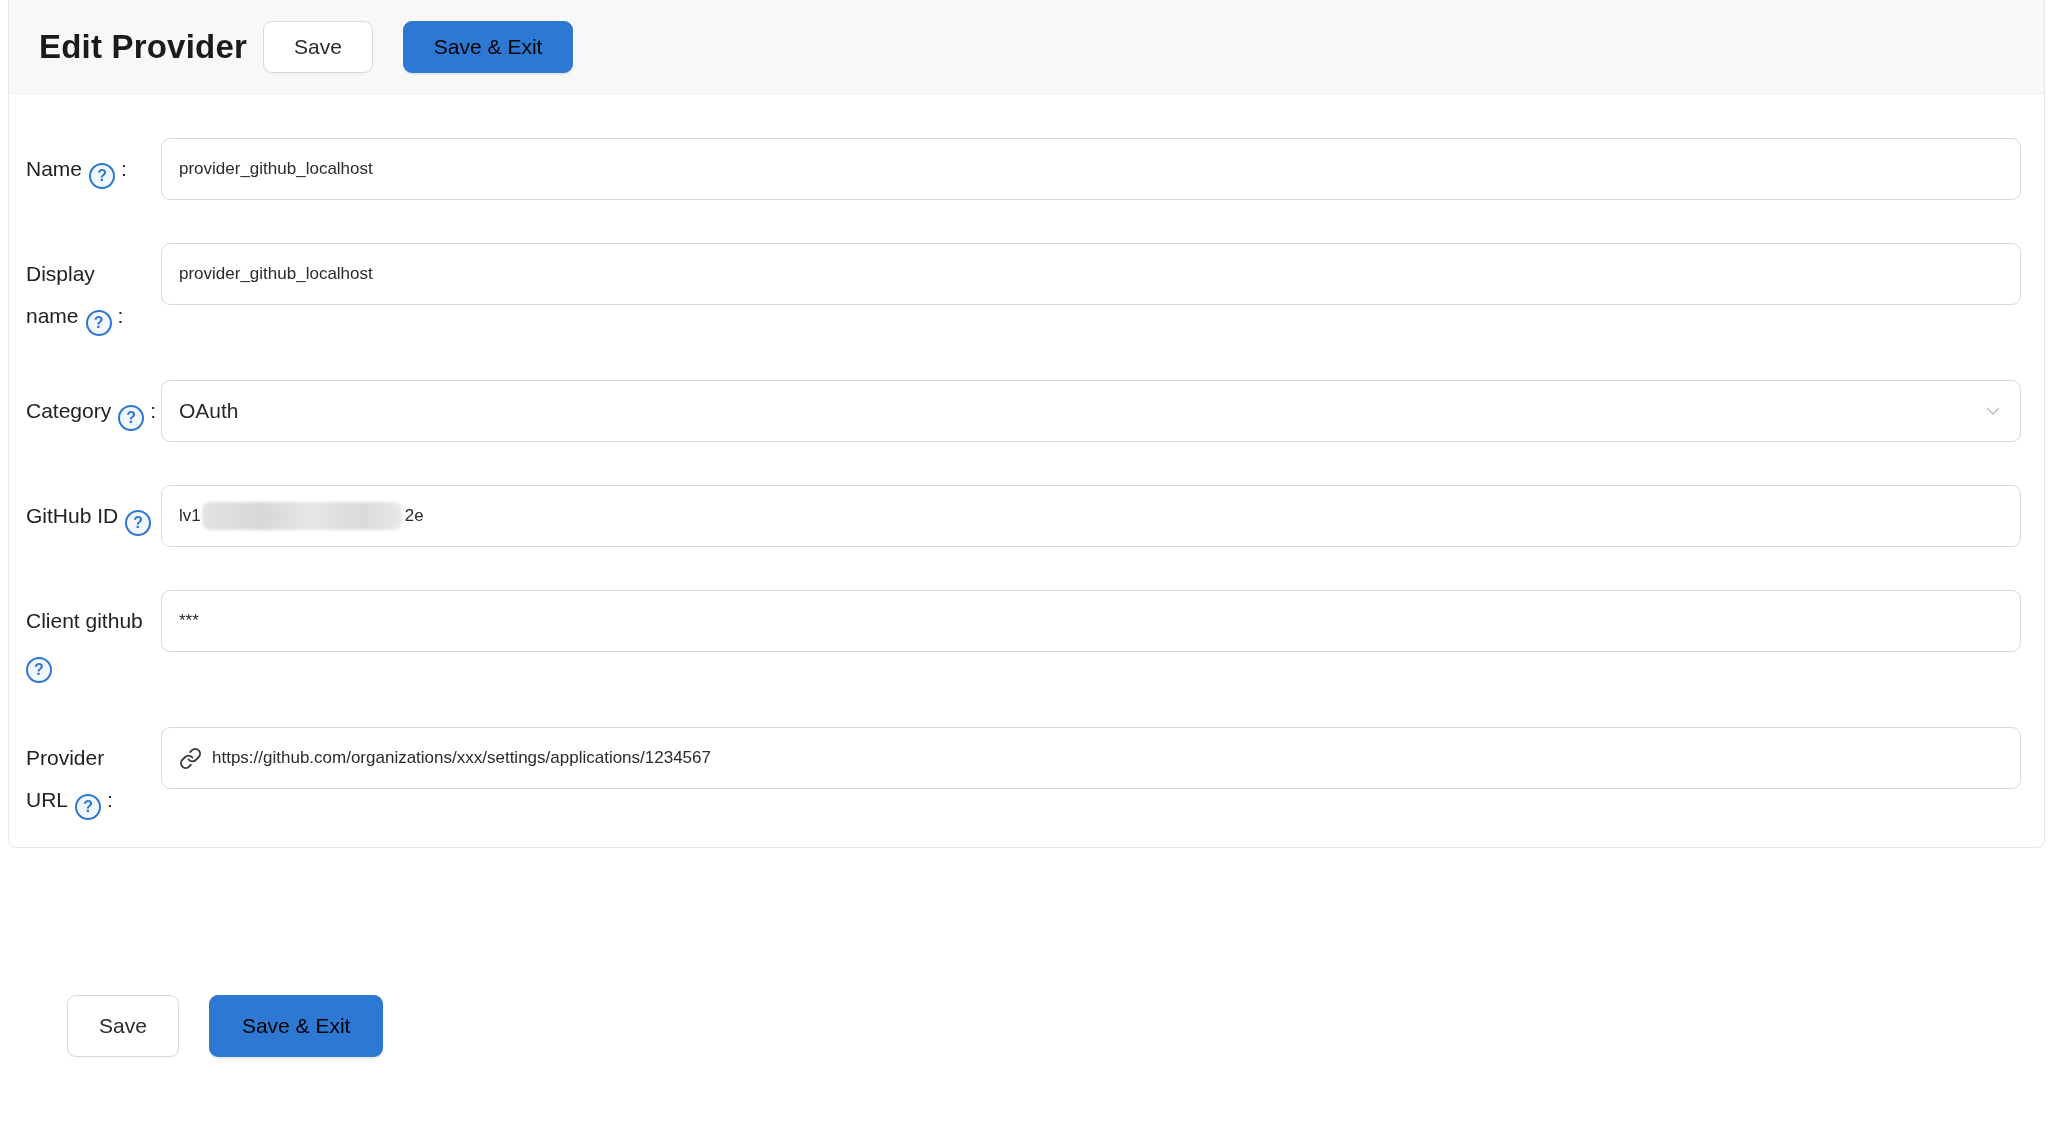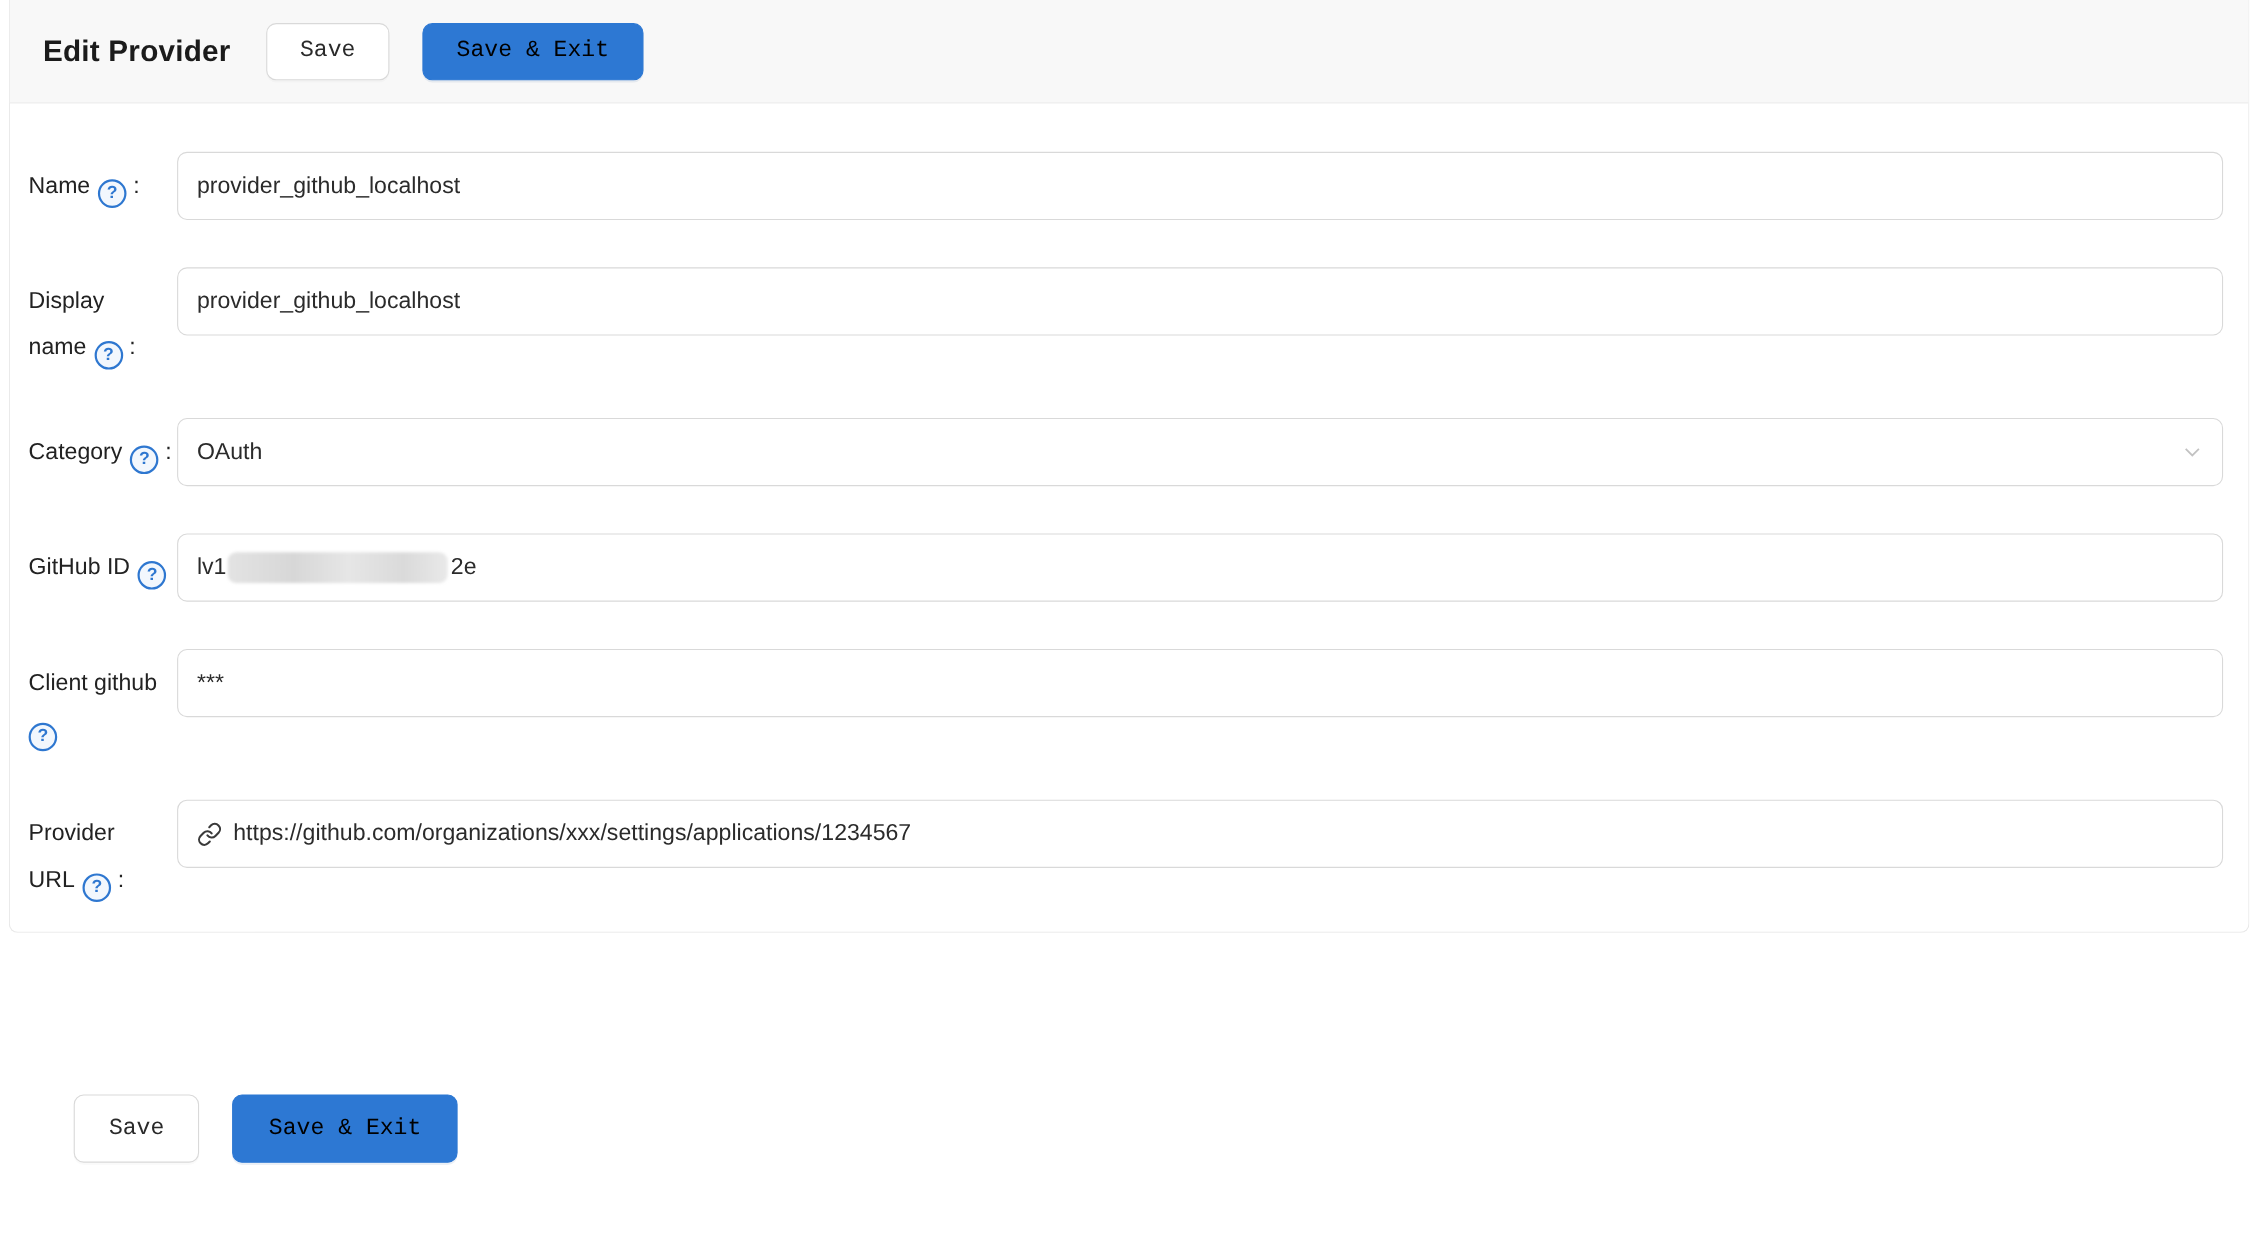--- a/index.html
+++ b/index.html
@@ -10,23 +10,23 @@
     --header-bg:#f8f8f8;
     --text:#232323;
   }
   *{box-sizing:border-box;margin:0;padding:0;}
   html,body{width:2049px;height:1139px;overflow:hidden;background:#ffffff;
     font-family:"Liberation Sans", sans-serif;color:var(--text);}
   .card{position:absolute;left:8px;top:0;width:2037px;
     border:1px solid var(--card-border);border-top:none;border-radius:0 0 8px 8px;background:#fff;}
   .card-header{height:94px;background:var(--header-bg);border-bottom:1px solid #ededed;
     display:flex;align-items:center;padding:0 30px;}
-  .card-title{font-size:27px;font-weight:700;color:#1b1b1b;margin-right:32px;letter-spacing:.2px;}
+  .card-title{font-size:33px;font-weight:700;color:#1b1b1b;margin-right:16px;letter-spacing:.2px;}
   .btn{display:inline-flex;align-items:center;justify-content:center;
-    font-family:Liberation Mono, monospace;font-size:21px;cursor:pointer;
+    font-family:Liberation Sans, sans-serif;font-size:21px;cursor:pointer;
     border-radius:9px;white-space:nowrap;}
   .btn-default{background:#fff;border:1px solid var(--input-border);color:#2a2a2a;
     box-shadow:0 2px 0 rgba(0,0,0,0.02);}
   .btn-primary{background:var(--primary);border:1px solid var(--primary);color:#000000;
     box-shadow:0 2px 0 rgba(5,60,140,0.08);}
   .hdr-btn{height:52px;padding:0 30px;margin-left:0;}
   .hdr-btn + .hdr-btn{margin-left:30px;}
   .card-body{padding:44px 23px 26px 17px;}
   .form-row{display:flex;align-items:flex-start;margin-bottom:43px;}
   .form-row:last-child{margin-bottom:0;}
@@ -34,21 +34,21 @@
     padding-top:10px;color:#222;}
   .nowrap{white-space:nowrap;}
   .lbl-block{display:block;}
   .help-icon{display:inline-flex;align-items:center;justify-content:center;
     width:26px;height:26px;border:2px solid var(--help);border-radius:50%;
     color:var(--help);background:#f2f7fd;font-size:16px;font-weight:700;
     vertical-align:-5px;margin:0 5px 0 7px;cursor:pointer;line-height:1;}
   .colon{margin-left:1px;}
   .form-control{flex:1 1 auto;}
   .input-box{width:100%;height:62px;border:1px solid var(--input-border);border-radius:9px;
-    background:#fff;font-size:21px;color:#2b2b2b;padding:0 17px;outline:none;
+    background:#fff;font-size:17px;color:#2b2b2b;padding:0 17px;outline:none;
     font-family:"Liberation Sans", sans-serif;}
   .flex-input{display:flex;align-items:center;gap:10px;}
   .select-box{position:relative;display:flex;align-items:center;width:100%;height:62px;
     border:1px solid var(--input-border);border-radius:9px;background:#fff;
     font-size:21px;color:#2b2b2b;padding:0 17px;cursor:pointer;text-align:center;}
   .chevron{position:absolute;right:18px;top:50%;transform:translateY(-50%);display:flex;}
   .redacted{display:inline-block;width:200px;height:28px;border-radius:8px;
     vertical-align:middle;margin:0 3px 0 1px;
     background:linear-gradient(90deg,#e3e3e3 0%,#d7d7d7 30%,#e6e6e6 55%,#dadada 80%,#e9e9e9 100%);
     filter:blur(1.5px);}

